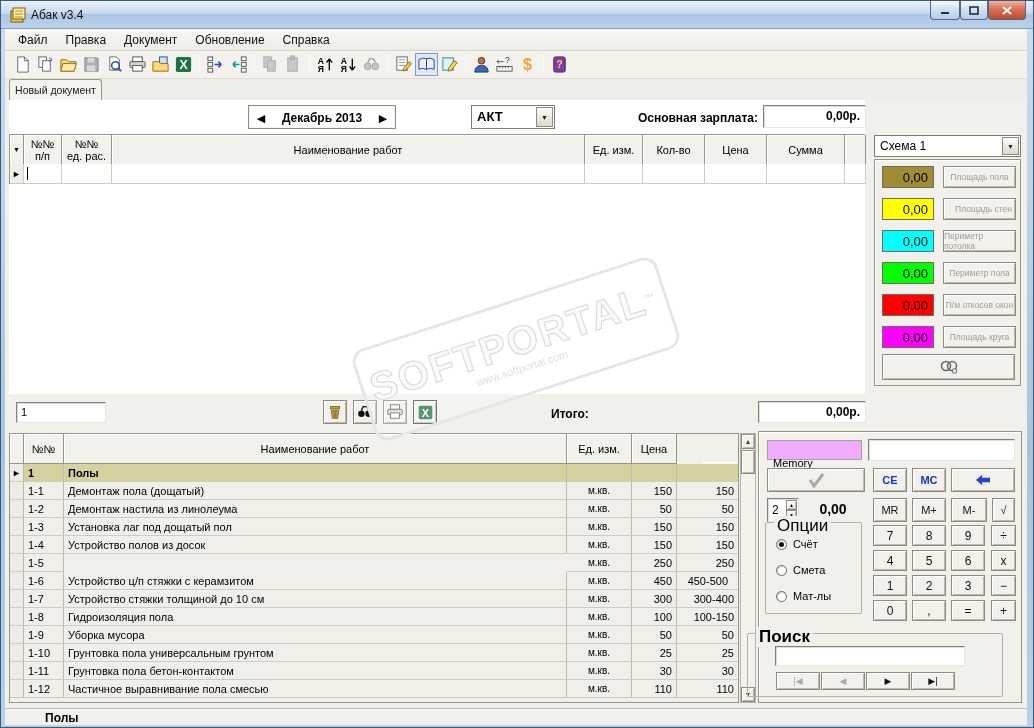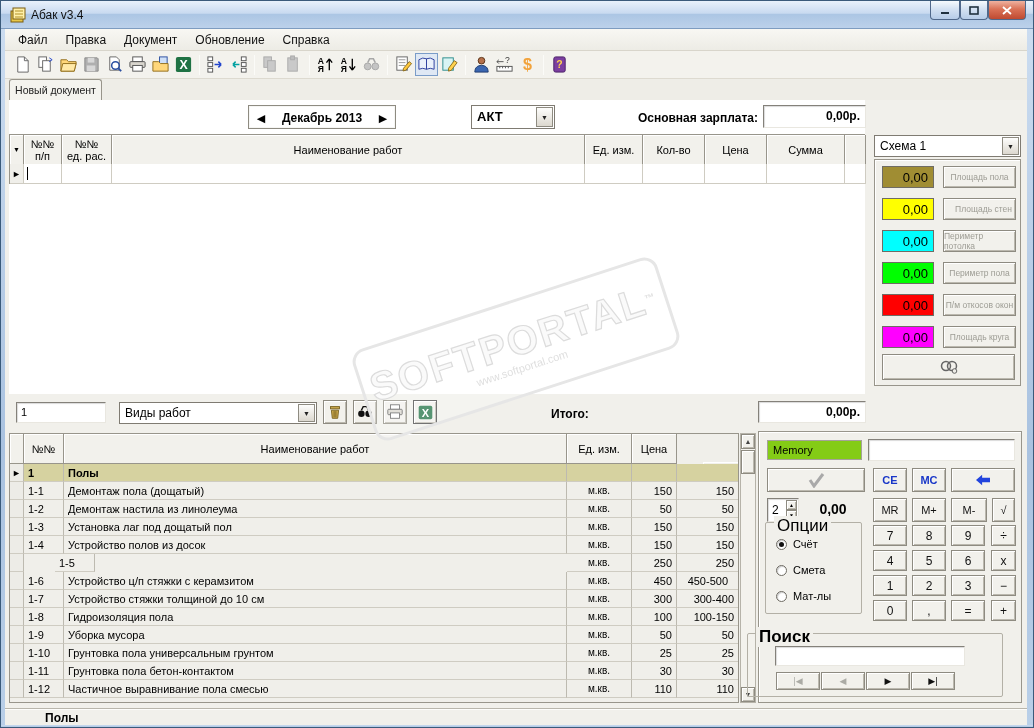--- a/index.html
+++ b/index.html
@@ -364,24 +364,20 @@
     </div>
 
   <div class="abs watermark">
     <div class="wm-text"><span>SOFTPORTAL</span><span class="wm-tm">™</span></div>
     <div class="wm-url">www.softportal.com</div>
   </div>
 
   <div class="abs sunken" style="left:15px;top:401px;width:90px;height:21px">
     <span style="position:absolute;left:4px;top:3px;font-size:11px">1</span>
   </div>
-  <div class="abs combo" style="left:118px;top:401px;width:198px;height:22px">
-    <span class="sel-text">Виды работ</span>
-    <div class="combo-arrow">▼</div>
-  </div>
   <div class="abs raised btn" style="left:322px;top:399px;width:24px;height:24px">
     <svg width="18" height="18" viewBox="0 0 20 20">
       <rect x="5" y="4" width="10" height="2.5" fill="#C9A84C" stroke="#77601E"></rect>
       <path d="M6 8h8l-1 9H7z" fill="#C9A84C" stroke="#77601E"></path>
       <line x1="9" y1="9" x2="9" y2="16" stroke="#77601E"></line>
         <line x1="11" y1="9" x2="11" y2="16" stroke="#77601E"></line>
     </svg>
   </div>
   <div class="abs raised btn" style="left:352px;top:399px;width:24px;height:24px">
     <svg width="18" height="18" viewBox="0 0 20 20">
@@ -449,21 +445,21 @@
       <div class="cat-row" style="top: 102px;">
         <div class="cat-cell marker" style="left: 0px; width: 14px; background: rgb(237, 236, 231);"></div>
         <div class="cat-cell" style="left: 14px; width: 40px; padding-left: 4px;">1-4</div>
         <div class="cat-cell" style="left: 54px; width: 503px; padding-left: 4px;">Устройство полов из досок</div>
         <div class="cat-cell" style="left: 557px; width: 65px; justify-content: center; font-size: 10px;">м.кв.</div>
         <div class="cat-cell" style="left: 622px; width: 45px; justify-content: flex-end; padding-right: 4px;">150</div>
         <div class="cat-cell" style="left: 667px; width: 62px; justify-content: flex-end; padding-right: 4px;">150</div>
       </div>
       <div class="cat-row" style="top: 120px;">
         <div class="cat-cell marker" style="left: 0px; width: 14px; background: rgb(237, 236, 231);"></div>
-        <div class="cat-cell" style="left: 14px; width: 40px; padding-left: 4px; margin-left: 31px;">1-5</div>
+        <div class="cat-cell" style="left: 14px; width: 40px; padding-left: 4px;">1-5</div>
         <div class="cat-cell" style="left: 557px; width: 65px; justify-content: center; font-size: 10px;">м.кв.</div>
         <div class="cat-cell" style="left: 622px; width: 45px; justify-content: flex-end; padding-right: 4px;">250</div>
         <div class="cat-cell" style="left: 667px; width: 62px; justify-content: flex-end; padding-right: 4px;">250</div>
       </div>
       <div class="cat-row" style="top: 138px;">
         <div class="cat-cell marker" style="left: 0px; width: 14px; background: rgb(237, 236, 231);"></div>
         <div class="cat-cell" style="left: 14px; width: 40px; padding-left: 4px;">1-6</div>
         <div class="cat-cell" style="left: 54px; width: 503px; padding-left: 4px;">Устройство ц/п стяжки с керамзитом</div>
         <div class="cat-cell" style="left: 557px; width: 65px; justify-content: center; font-size: 10px;">м.кв.</div>
         <div class="cat-cell" style="left: 622px; width: 45px; justify-content: flex-end; padding-right: 4px;">450</div>
@@ -519,21 +515,21 @@
       </div>
     </div>
 
   <div class="abs sb" style="left:739px;top:432px;width:16px;height:270px">
     <div class="sb-btn raised btn" style="top:0">▲</div>
     <div class="abs raised" style="left:0;top:16px;width:14px;height:24px"></div>
     <div class="sb-btn raised btn" style="bottom:0">▼</div>
   </div>
 
   <div class="abs panel" style="left:757px;top:430px;width:264px;height:272px"></div>
-  <div class="abs" style="left:766px;top:439px;width:95px;height:20px;border:1px solid #A5A299;background:#84cc16;font-size:11px;padding:3px 0 0 5px;color:#000">Memory</div>
+  <div class="abs" style="left:766px;top:439px;width:95px;height:20px;border:1px solid #A5A299;background:#f0abfc;font-size:11px;padding:16px 0 0 5px;color:#000">Memory</div>
   <div class="abs sunken" style="left:867px;top:438px;width:147px;height:22px">
     <span style="position:absolute;left:4px;top:3px;font-size:11px"></span>
   </div>
   <div class="abs raised btn" style="left:766px;top:467px;width:98px;height:24px">
     <svg width="18" height="16" viewBox="0 0 18 16">
       <path d="M3 8l4 6 9-12" stroke="#A9A9A9" stroke-width="3" fill="none"></path>
     </svg>
   </div>
   <div class="abs raised btn blue" style="left:872px;top:467px;width:34px;height:24px">CE</div>
   <div class="abs raised btn blue" style="left:911px;top:467px;width:34px;height:24px">MC</div>

